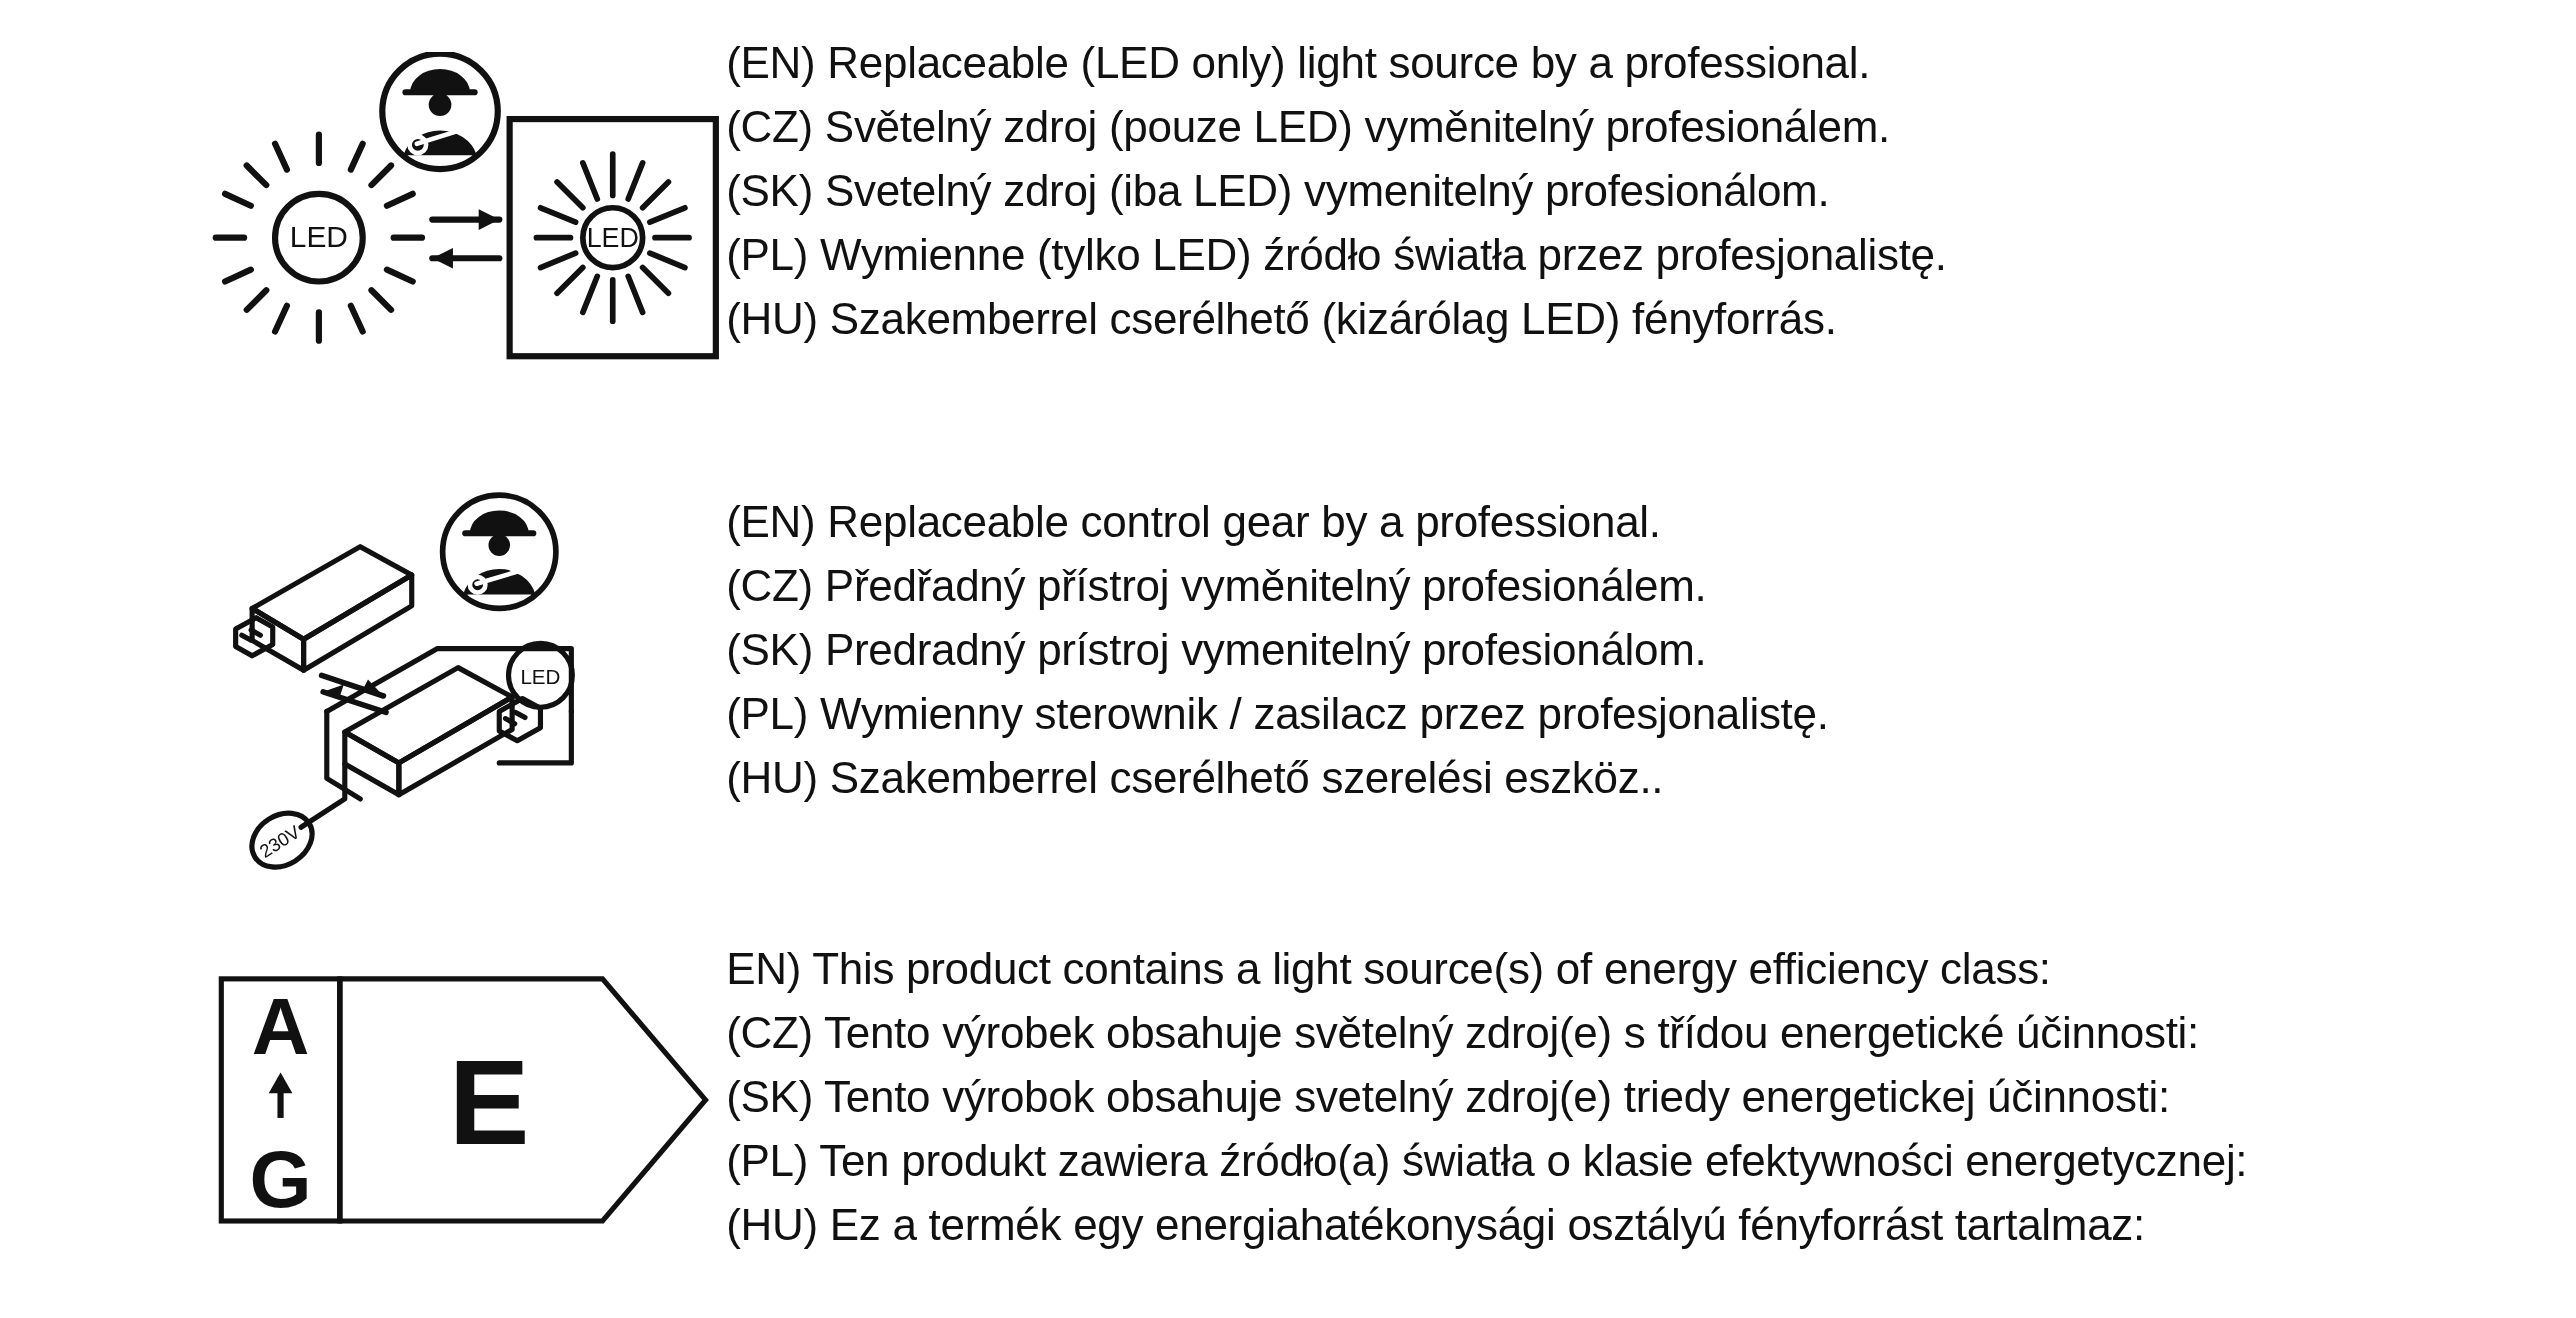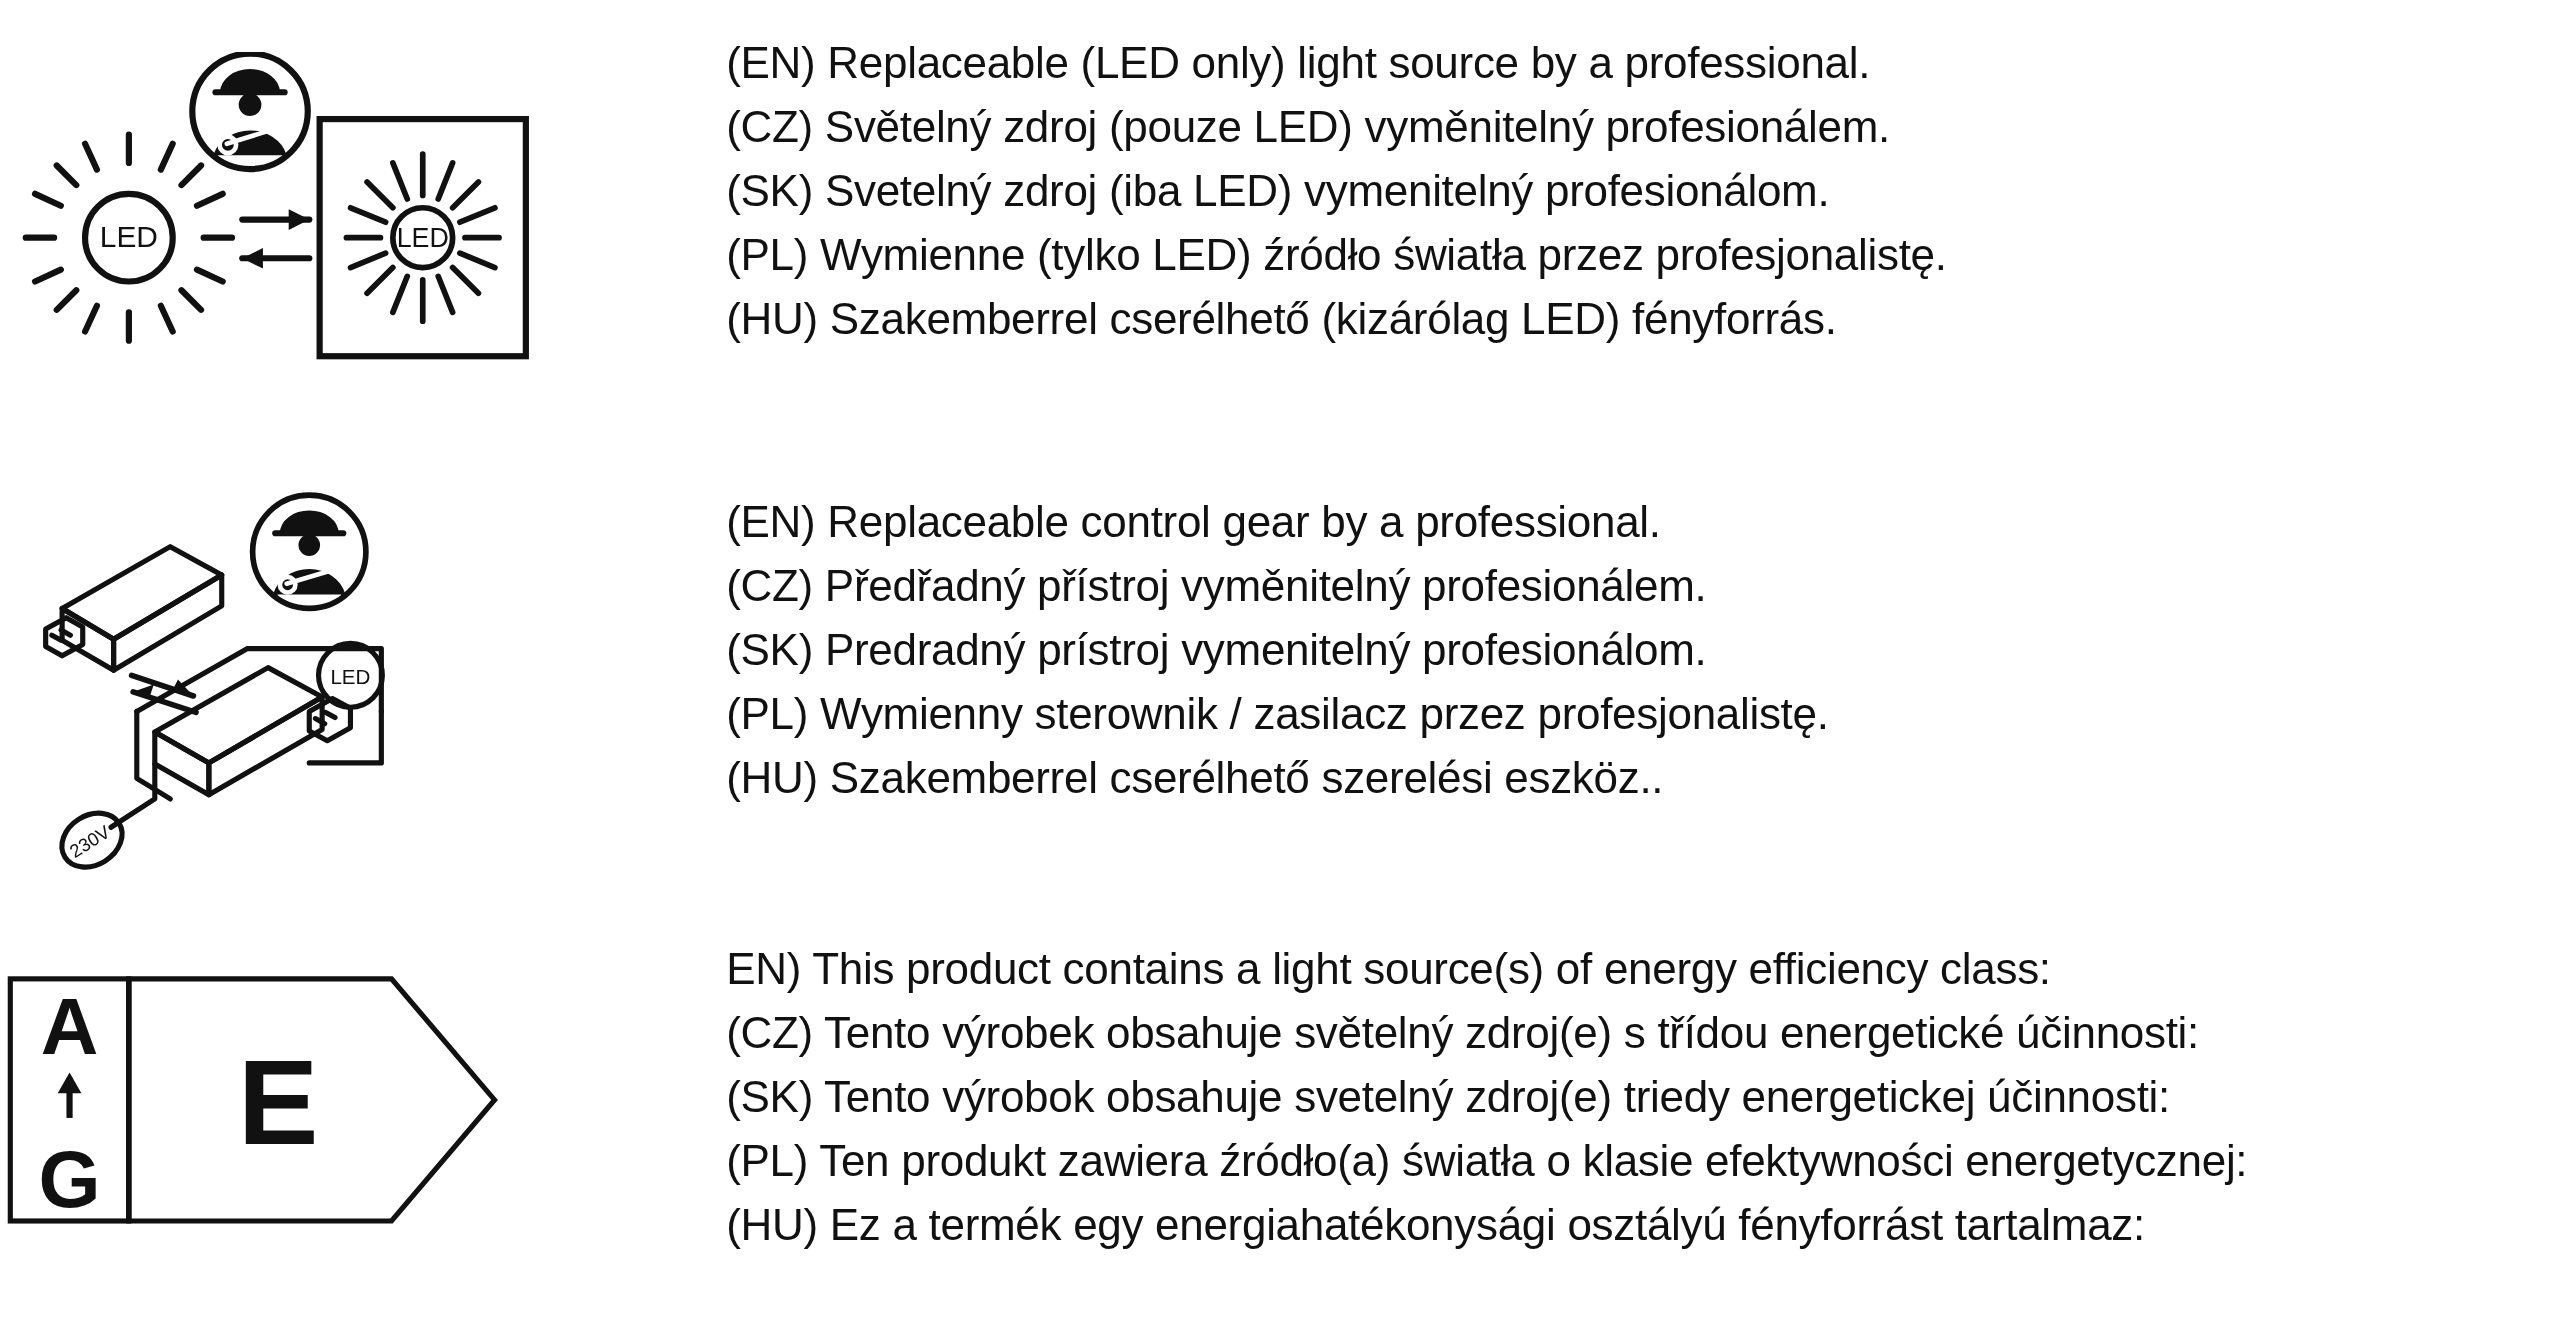--- a/index.html
+++ b/index.html
@@ -26,21 +26,21 @@
     flex-direction: row;
     align-items: flex-start;
     width: 100%;
     box-sizing: border-box;
   }
   .icon-cell {
     width: 721px;
     flex: 0 0 721px;
     display: flex;
     align-items: center;
-    justify-content: flex-start;
+    justify-content: flex-end;
     box-sizing: border-box;
   }
   .text-cell {
     flex: 1 1 auto;
     box-sizing: border-box;
     padding-left: 5.2px;
   }
   .line {
     font-size: 44px;
     line-height: 64px;

